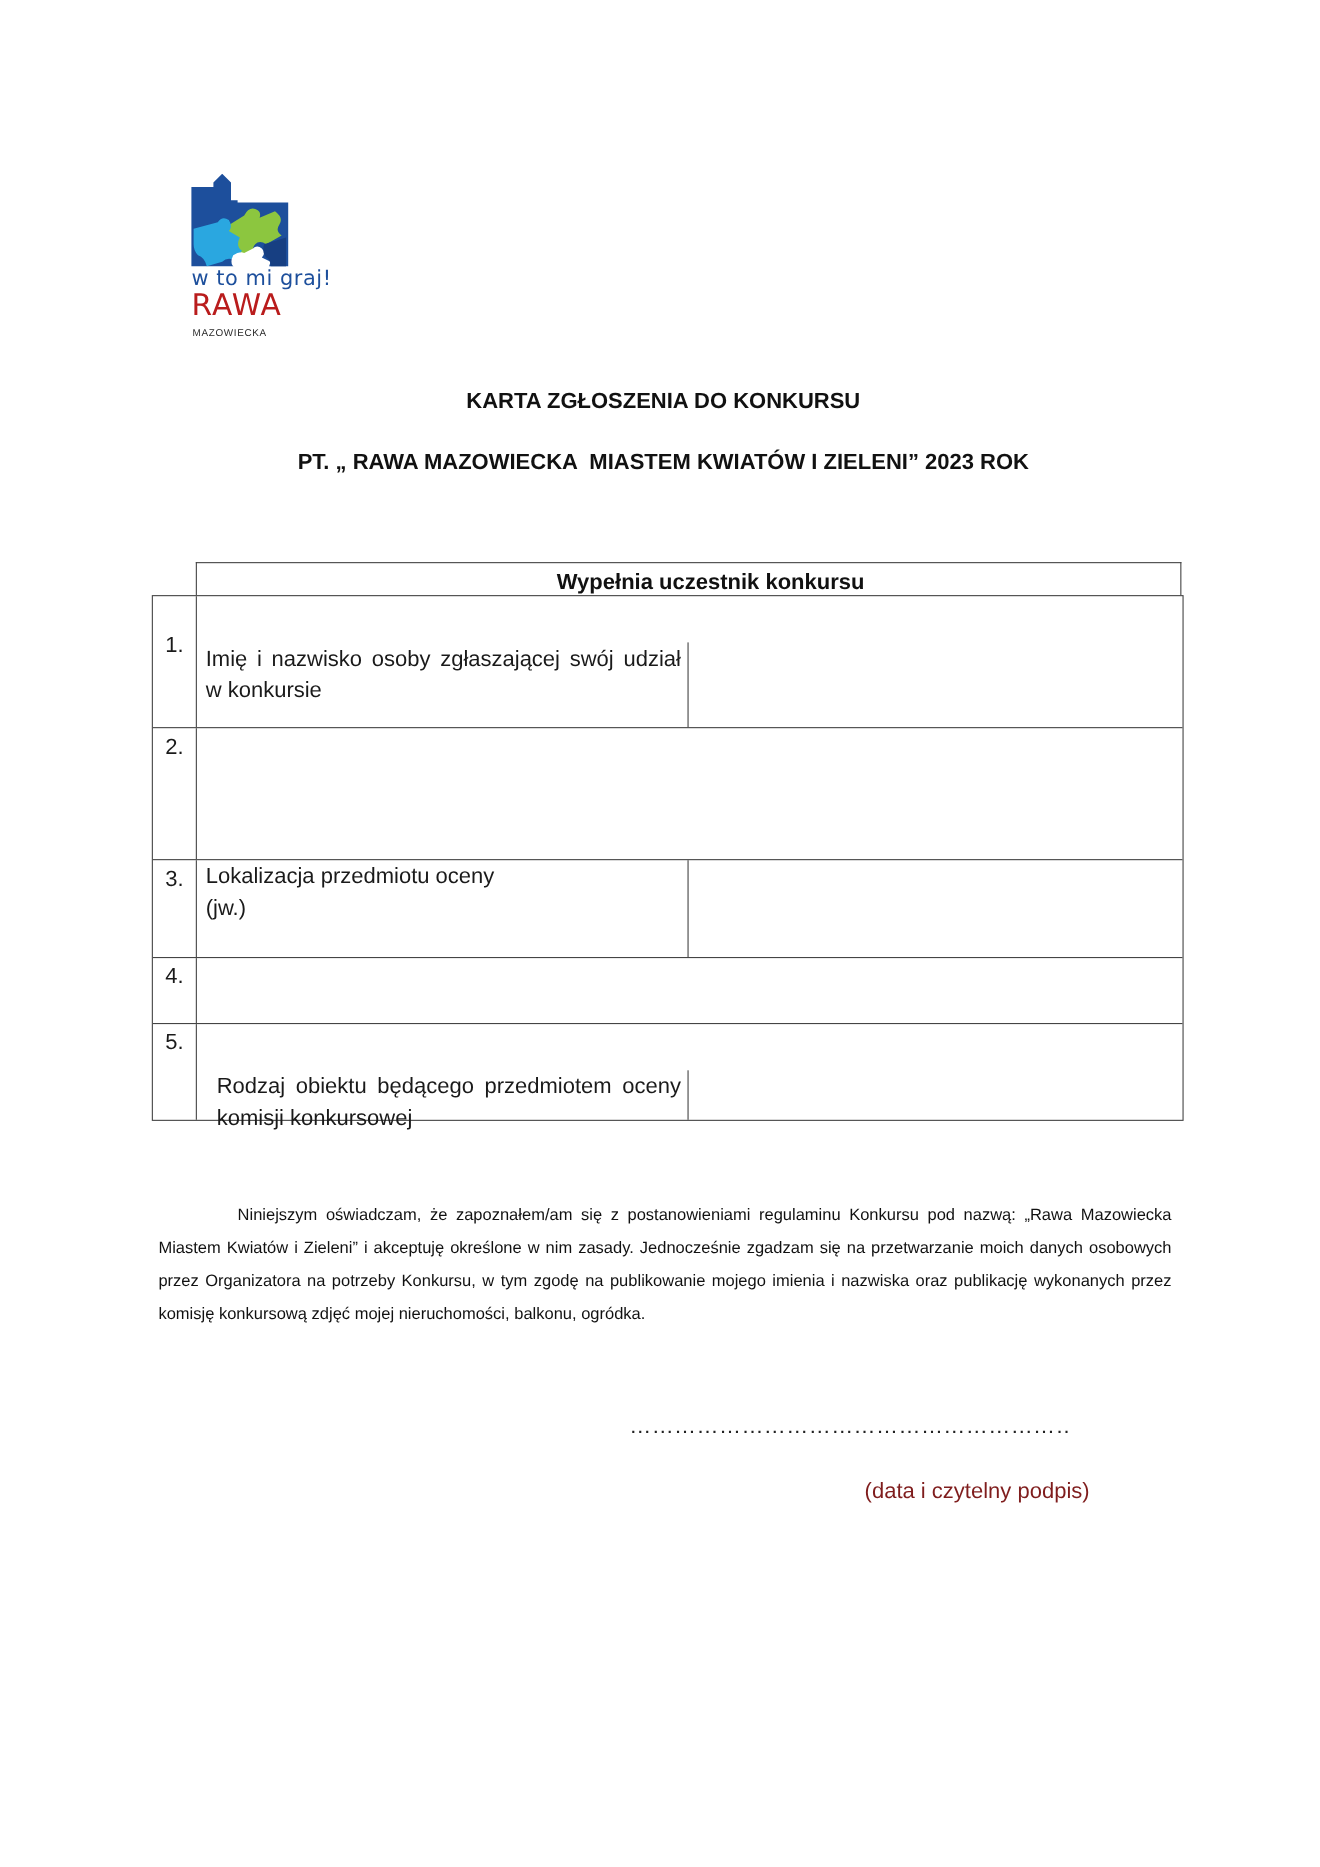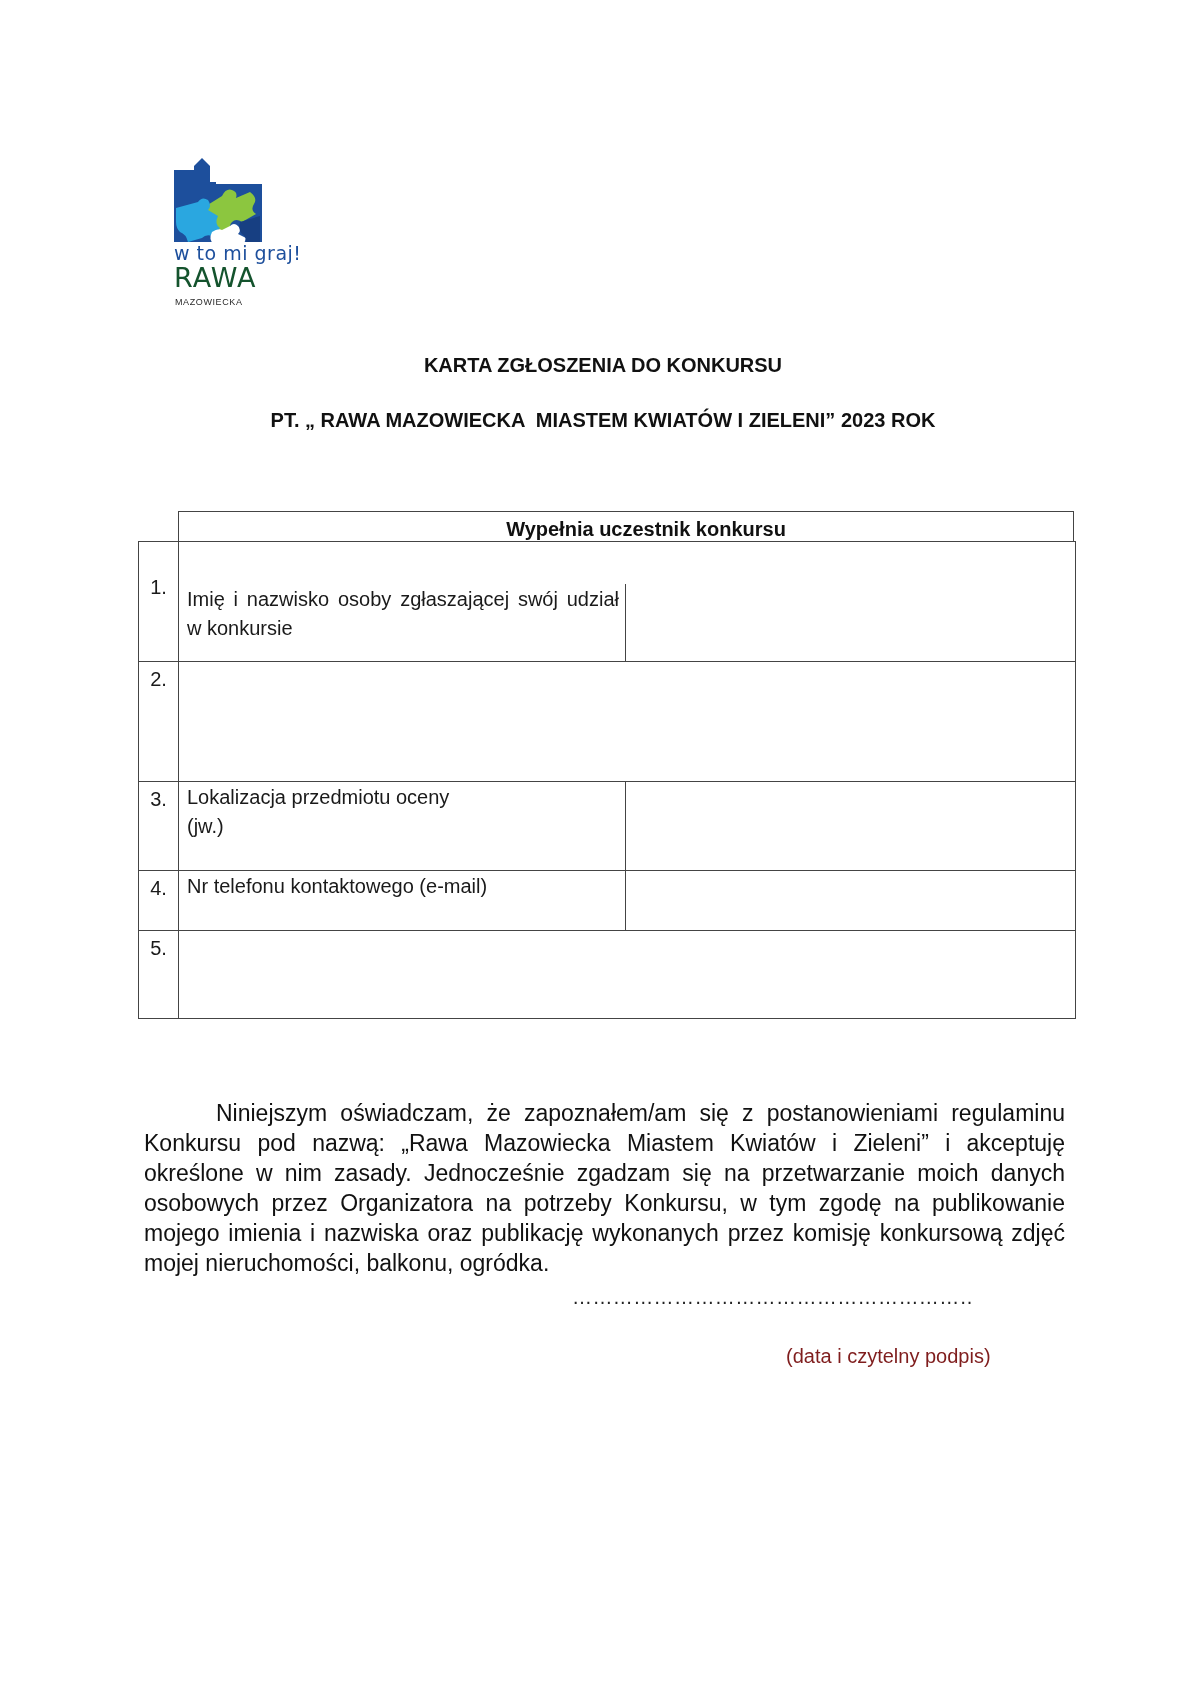--- a/index.html
+++ b/index.html
@@ -35,21 +35,21 @@
       color: #1d4f9c;
       letter-spacing: 0.5px;
       white-space: nowrap;
     }
     .logo-rawa {
       position: absolute;
       left: 2px;
       top: 106px;
       font-family: "DejaVu Sans", sans-serif;
       font-size: 27px;
-      color: #14532d;
+      color: #b91c1c;
       letter-spacing: 1px;
       line-height: 1;
     }
     .logo-maz {
       position: absolute;
       left: 3px;
       top: 140px;
       font-family: Liberation Sans, sans-serif;
       font-size: 9px;
       color: #2a2a2a;
@@ -143,21 +143,21 @@
     .row-4 { height: 60px; }
     .row-5 { height: 88px; }
     .row-5 .cell-label { padding-left: 18px; }
 
     
     .declaration {
       position: absolute;
       left: 144px;
       top: 1075px;
       width: 921px;
-      font-size: 23px;
+      font-size: 15px;
       line-height: 30px;
       text-align: justify;
       text-indent: 72px;
       color: #111;
     }
 
     
     .sig-line {
       position: absolute;
       left: 572px;
@@ -220,26 +220,26 @@
 
       <div class="row row-3">
         <div class="cell-num">3.</div>
         <div class="cell-label">Lokalizacja przedmiotu oceny
 (jw.)</div>
         <textarea class="cell-input" style=""></textarea>
       </div>
 
       <div class="row row-4">
         <div class="cell-num">4.</div>
-        <div class="cell-label">Nr telefonu kontaktowego (e-mail)</div>
         <textarea class="cell-input" style=""></textarea>
       </div>
 
       <div class="row row-5">
         <div class="cell-num">5.</div>
+        <div class="cell-label justify">Rodzaj obiektu będącego przedmiotem oceny komisji konkursowej</div>
         <textarea class="cell-input" style=""></textarea>
       </div>
 
     </div>
   </div>
 
   <p class="declaration">Niniejszym oświadczam,  że zapoznałem/am  się z postanowieniami regulaminu Konkursu pod nazwą: „Rawa Mazowiecka Miastem Kwiatów i Zieleni” i akceptuję określone w nim zasady. Jednocześnie zgadzam się na przetwarzanie moich danych osobowych przez Organizatora na potrzeby Konkursu, w tym zgodę na publikowanie mojego imienia  i nazwiska oraz publikację wykonanych przez komisję konkursową zdjęć mojej nieruchomości, balkonu, ogródka.</p>
 
   <div class="sig-line">……………………………………………………………………………</div>
   <div class="sig-label">(data i czytelny podpis)</div>

